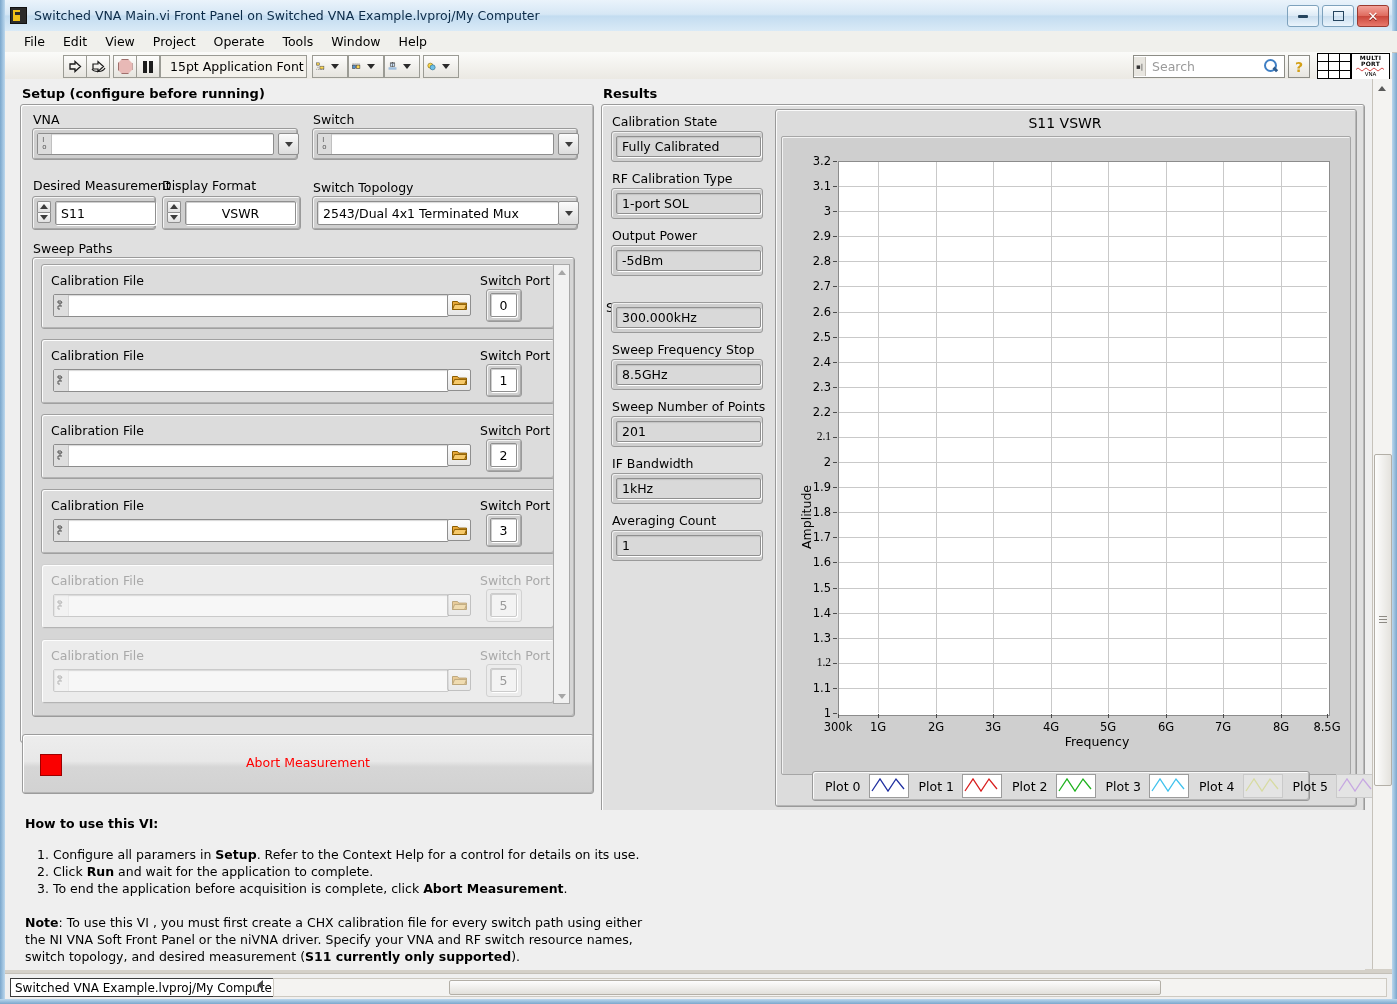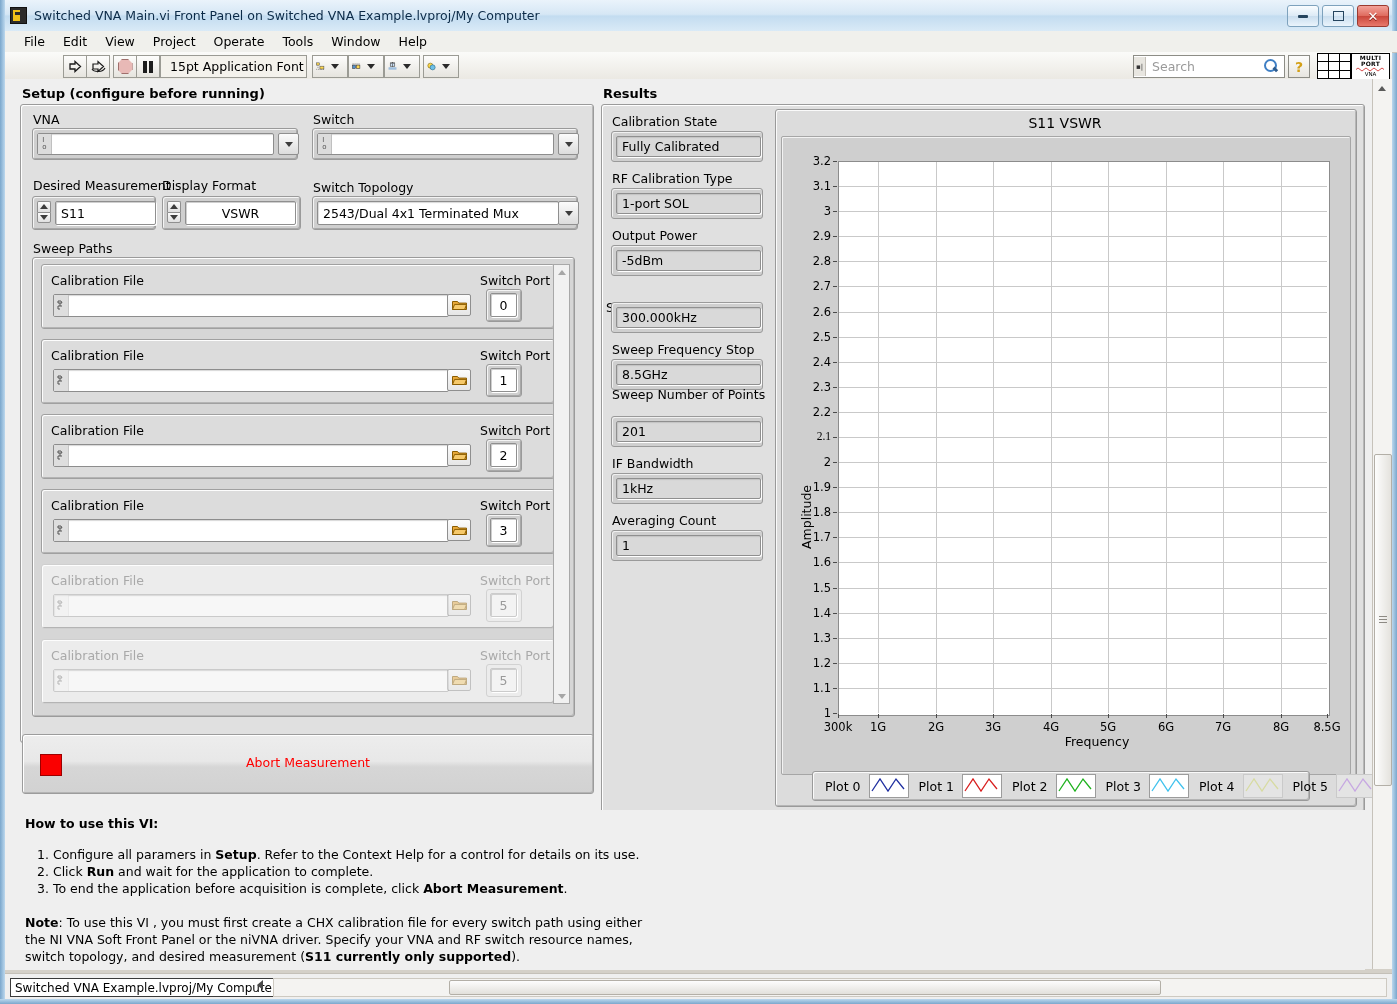--- a/index.html
+++ b/index.html
@@ -550,21 +550,21 @@
     <div class="indicator" style="left:611px;top:171px;width:138px;height:19px;">-5dBm</div>
 
     <div class="lab" style="left:601px;top:206px;margin-top:15px;">Sweep Frequency Start</div>
     <div class="ind-frame" style="left:606px;top:223px;width:150px;height:29px;"></div>
     <div class="indicator" style="left:611px;top:228px;width:138px;height:19px;">300.000kHz</div>
 
     <div class="lab" style="left:607px;top:263px;">Sweep Frequency Stop</div>
     <div class="ind-frame" style="left:606px;top:280px;width:150px;height:29px;"></div>
     <div class="indicator" style="left:611px;top:285px;width:138px;height:19px;">8.5GHz</div>
 
-    <div class="lab" style="left:607px;top:308px;">Sweep Number of Points</div>
+    <div class="lab" style="left:607px;top:320px;">Sweep Number of Points</div>
     <div class="ind-frame" style="left:606px;top:337px;width:150px;height:29px;"></div>
     <div class="indicator" style="left:611px;top:342px;width:138px;height:19px;">201</div>
 
     <div class="lab" style="left:607px;top:377px;">IF Bandwidth</div>
     <div class="ind-frame" style="left:606px;top:394px;width:150px;height:29px;"></div>
     <div class="indicator" style="left:611px;top:399px;width:138px;height:19px;">1kHz</div>
 
     <div class="lab" style="left:607px;top:434px;">Averaging Count</div>
     <div class="ind-frame" style="left:606px;top:451px;width:150px;height:29px;"></div>
     <div class="indicator" style="left:611px;top:456px;width:138px;height:19px;">1</div>
@@ -612,21 +612,21 @@
         <div class="ytick" style="left: 788px; top: 451px; width: 38px;">1.7</div>
         <div class="ytickmark" style="left: 828px; top: 483px;"></div>
         <div class="ytick" style="left: 788px; top: 476px; width: 38px;">1.6</div>
         <div class="ytickmark" style="left: 828px; top: 509px;"></div>
         <div class="ytick" style="left: 788px; top: 502px; width: 38px;">1.5</div>
         <div class="ytickmark" style="left: 828px; top: 534px;"></div>
         <div class="ytick" style="left: 788px; top: 527px; width: 38px;">1.4</div>
         <div class="ytickmark" style="left: 828px; top: 559px;"></div>
         <div class="ytick" style="left: 788px; top: 552px; width: 38px;">1.3</div>
         <div class="ytickmark" style="left: 828px; top: 584px;"></div>
-        <div class="ytick" style="left: 788px; top: 577px; width: 38px;">1.2</div>
+        <div class="ytick" style="left: 788px; top: 577px; width: 38px; font-family: Liberation Serif, serif;">1.2</div>
         <div class="ytickmark" style="left: 828px; top: 609px;"></div>
         <div class="ytick" style="left: 788px; top: 602px; width: 38px;">1.1</div>
         <div class="ytickmark" style="left: 828px; top: 634px;"></div>
         <div class="ytick" style="left: 788px; top: 627px; width: 38px;">1</div>
       </div>
     <div id="xticks">
         <div class="xtickmark" style="left: 833px; top: 635px;"></div>
         <div class="xtick" style="left: 811px; top: 641px; width: 44px;">300k</div>
         <div class="xtickmark" style="left: 873px; top: 635px;"></div>
         <div class="xtick" style="left: 851px; top: 641px; width: 44px;">1G</div>

